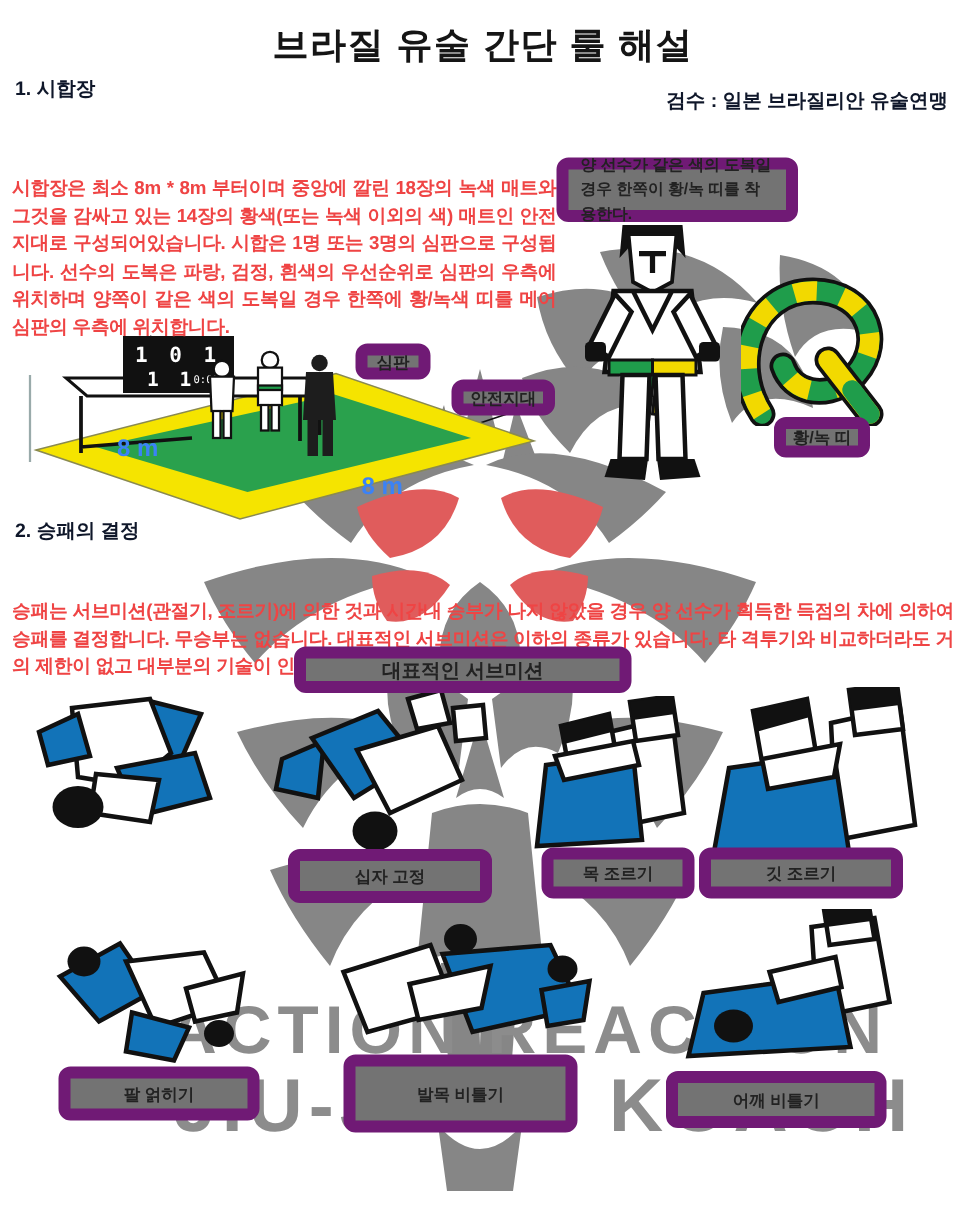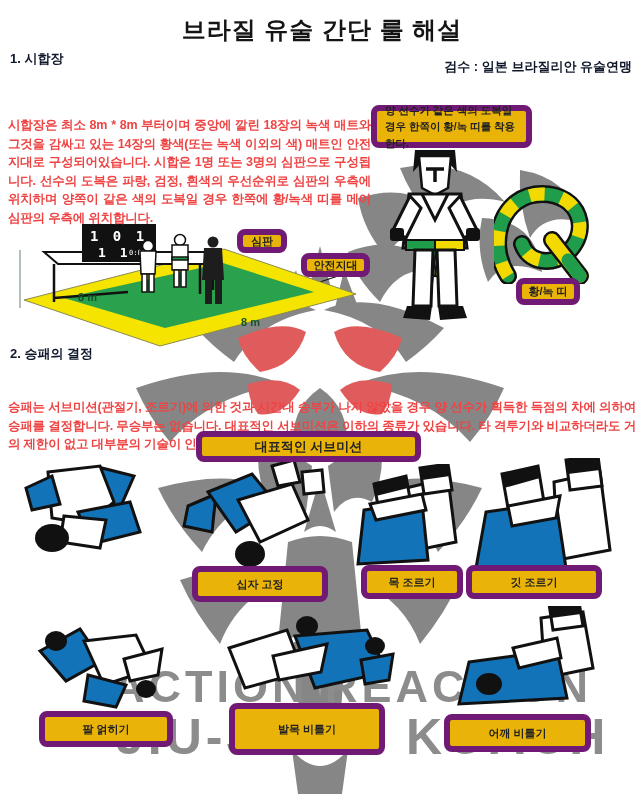--- a/index.html
+++ b/index.html
@@ -25,32 +25,32 @@
   .reviewer{
     font-size:13px;font-weight:800;color:#0f172a;
   }
   .para{
     font-size:12.5px;font-weight:700;color:#ef4444;
     line-height:18.6px;text-align:justify;word-break:break-all;
     letter-spacing:-0.2px;
     margin-top:24px;
   }
   .callout{
-    background:#eab308;
-    border:6px solid #701a75;
+    background:#737373;
+    border:8px solid #701a75;
     border-radius:8px;
     display:flex;align-items:center;justify-content:center;
     font-size:11px;font-weight:700;color:#222;
     box-sizing:border-box;
     z-index:5;
   }
   .callout.small{font-size:10.5px;}
   .callout.lefty{justify-content:flex-start;padding:4px 8px;text-align:left;line-height:1.55;}
   .dim-label{
-    font-size:11px;font-weight:700;color:#14532d;z-index:5;
+    font-size:16px;font-weight:700;color:#3b82f6;z-index:5;
   }
   .wm{
     color:#8c8c8c;font-weight:800;white-space:nowrap;
     z-index:1;line-height:1;
   }
   .wm1{font-size:45px;letter-spacing:4px;}
   .wm2{font-size:50px;letter-spacing:4px;}
   svg{display:block;}
   .z0{z-index:0;} .z2{z-index:2;} .z3{z-index:3;}
 </style>

